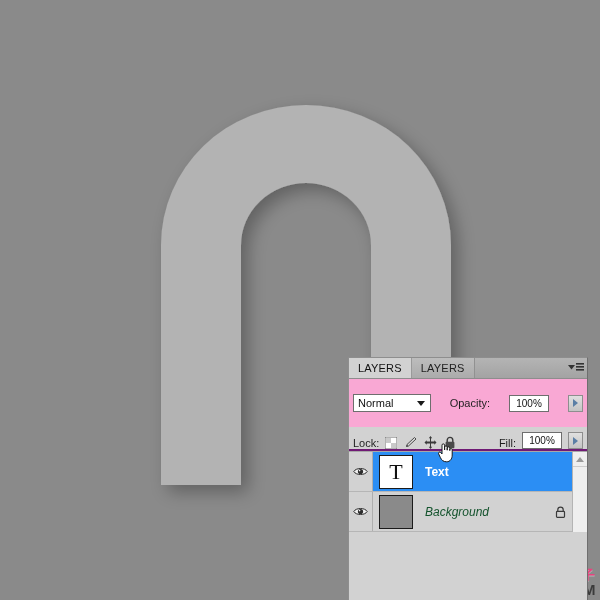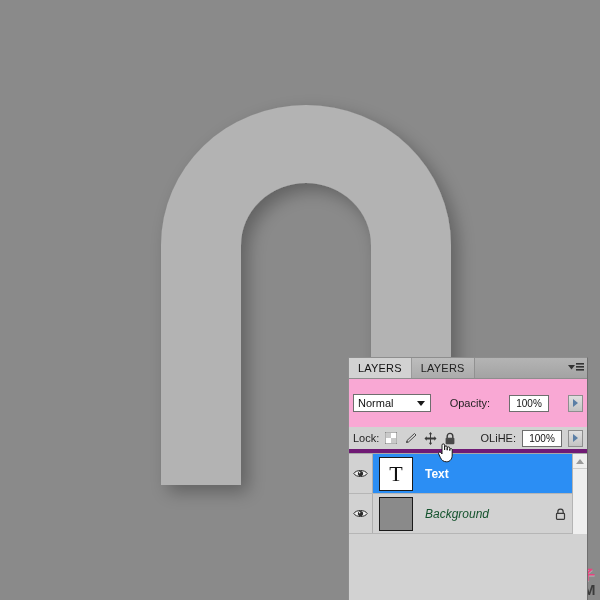--- a/index.html
+++ b/index.html
@@ -157,26 +157,26 @@
   .stepper .tri {
     width: 0; height: 0;
     border-top: 4px solid transparent;
     border-bottom: 4px solid transparent;
     border-left: 5px solid #5b7fa6;
   }
 
   
   .lock-row {
     display: flex;
-    align-items: center;
+    align-items: flex-end;
     height: 22px;
     padding: 0 4px;
     gap: 6px;
     background: #d2d2d2;
-    border-bottom: 4px solid #701a75;
+    border-bottom: 2px solid #701a75;
   }
   .lock-icons { display: flex; align-items: center; gap: 7px; }
   .lock-spacer { flex: 1; }
 
   
   .layer-list {
     position: relative;
     background: #d2d2d2;
     border-top: 1px solid #a8a8a8;
   }
@@ -379,21 +379,21 @@
         <svg width="13" height="13" viewBox="0 0 13 13">
           <path d="M6.5,0 L8.2,2.2 H7 V5.5 H10.3 V4.3 L12.5,6.5 L10.3,8.7 V7.5 H7 V10.8 H8.2 L6.5,13 L4.8,10.8 H6 V7.5 H2.7 V8.7 L0.5,6.5 L2.7,4.3 V5.5 H6 V2.2 H4.8 Z" fill="#3a3a3a"></path>
         </svg>
 
         <svg width="12" height="13" viewBox="0 0 12 13">
           <path d="M3.2,6 V4.2 A2.8,2.8 0 0 1 8.8,4.2 V6" fill="none" stroke="#3a3a3a" stroke-width="1.4"></path>
           <rect x="1.6" y="5.8" width="8.8" height="6.4" rx="1" fill="#4a4a4a"></rect>
         </svg>
       </div>
       <div class="lock-spacer"></div>
-      <span class="field-label">OLiHE:</span>
+      <span class="field-label">Fill:</span>
       <div class="num-field">
         <span>100%</span>
       </div>
       <div class="stepper">
         <span class="tri"></span>
       </div>
     </div>
 
     <div class="layer-list">
 

